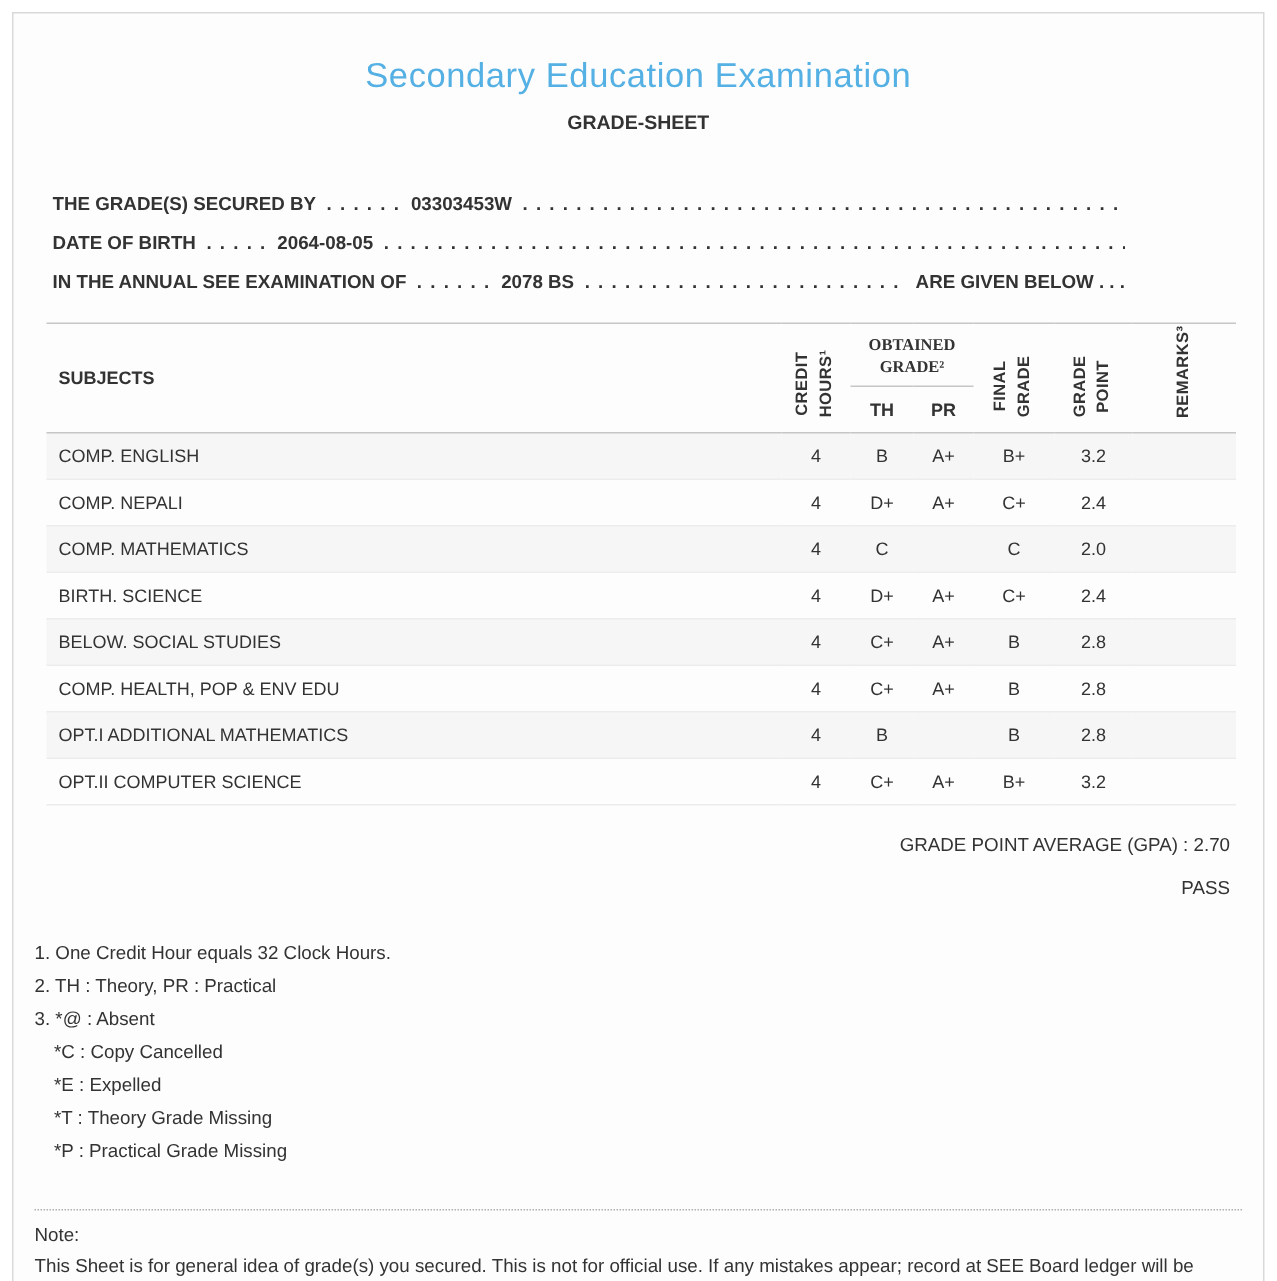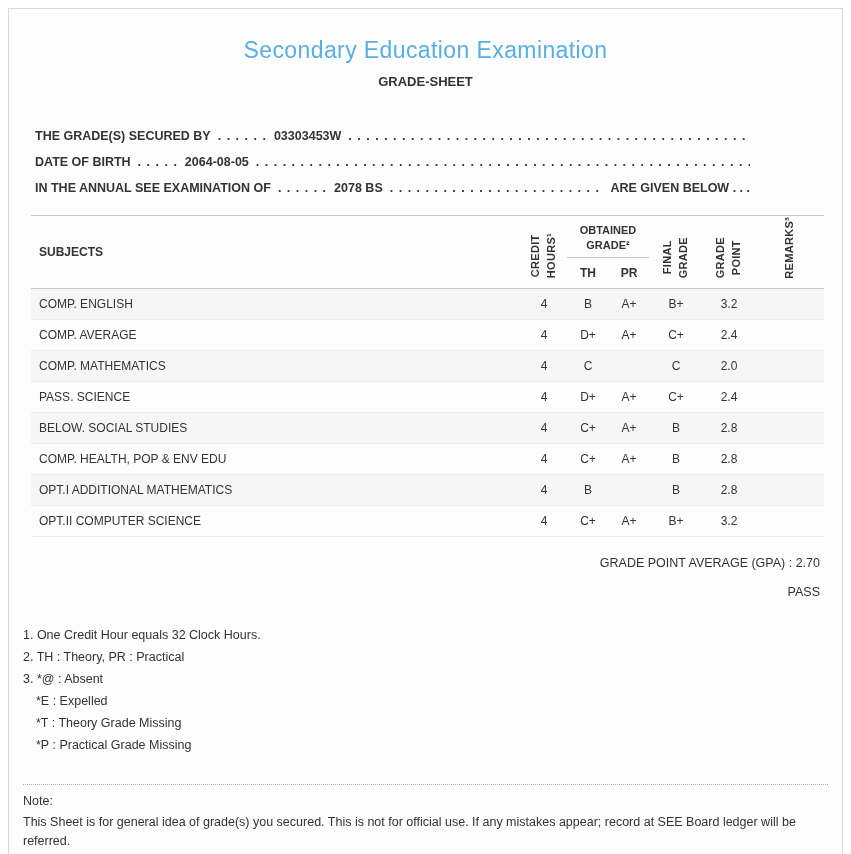--- a/index.html
+++ b/index.html
@@ -68,21 +68,21 @@
   .vtext {
     display: inline-block;
     writing-mode: vertical-rl;
     transform: rotate(180deg);
     font-size: 11px;
     line-height: 1.45;
     letter-spacing: 0.3px;
     white-space: nowrap;
   }
   .vtext span { display: block; }
-  .h-obtained { vertical-align: top; text-align: center; padding-top: 7px; font-size: 11px; line-height: 1.4; }
+  .h-obtained { vertical-align: top; text-align: center; padding-top: 7px; font-size: 11px; line-height: 1.4; font-family: Liberation Serif, serif; }
   .h-obtained span { display: block; }
   .h-thpr { text-align: center; vertical-align: middle; font-size: 12px; }
   tbody td { border-bottom: 1px solid #ececec; padding: 8px; color: #333; }
   tbody tr:nth-child(odd) { background: #f6f6f6; }
   .col-subject { text-align: left; }
   .col-center { text-align: center; padding-left: 2px; padding-right: 2px; }
   .summary { padding: 4px 22px 0; text-align: right; font-weight: 400; font-size: 12.5px; }
   .summary div { margin: 15px 0; }
   .footnotes { padding: 14px 14px 0; font-size: 12.5px; }
   .fn { margin-bottom: 8px; }
@@ -172,39 +172,39 @@
           <tr>
             <td class="col-subject">COMP. ENGLISH</td>
             <td class="col-center">4</td>
             <td class="col-center">B</td>
             <td class="col-center">A+</td>
             <td class="col-center">B+</td>
             <td class="col-center">3.2</td>
             <td class="col-center"></td>
           </tr>
           <tr>
-            <td class="col-subject">COMP. AVERAGE</td>
+            <td class="col-subject">COMP. NEPALI</td>
             <td class="col-center">4</td>
             <td class="col-center">D+</td>
             <td class="col-center">A+</td>
             <td class="col-center">C+</td>
             <td class="col-center">2.4</td>
             <td class="col-center"></td>
           </tr>
           <tr>
             <td class="col-subject">COMP. MATHEMATICS</td>
             <td class="col-center">4</td>
             <td class="col-center">C</td>
             <td class="col-center"></td>
             <td class="col-center">C</td>
             <td class="col-center">2.0</td>
             <td class="col-center"></td>
           </tr>
           <tr>
-            <td class="col-subject">PASS. SCIENCE</td>
+            <td class="col-subject">BIRTH. SCIENCE</td>
             <td class="col-center">4</td>
             <td class="col-center">D+</td>
             <td class="col-center">A+</td>
             <td class="col-center">C+</td>
             <td class="col-center">2.4</td>
             <td class="col-center"></td>
           </tr>
           <tr>
             <td class="col-subject">BELOW. SOCIAL STUDIES</td>
             <td class="col-center">4</td>
@@ -247,20 +247,21 @@
 
   <div class="summary">
     <div>GRADE POINT AVERAGE (GPA) : 2.70</div>
     <div>PASS</div>
   </div>
 
   <div class="footnotes">
       <div class="fn">1. One Credit Hour equals 32 Clock Hours.</div>
       <div class="fn">2. TH : Theory, PR : Practical</div>
       <div class="fn">3. *@ : Absent</div>
+      <div class="fn fn-indent">*C : Copy Cancelled</div>
       <div class="fn fn-indent">*E : Expelled</div>
       <div class="fn fn-indent">*T : Theory Grade Missing</div>
       <div class="fn fn-indent">*P : Practical Grade Missing</div>
     </div>
 
   <div class="note-sep"></div>
   <div class="note">
     <div class="note-label">Note:</div>
     <div>This Sheet is for general idea of grade(s) you secured. This is not for official use. If any mistakes appear; record at SEE Board ledger will be referred.</div>
   </div>

